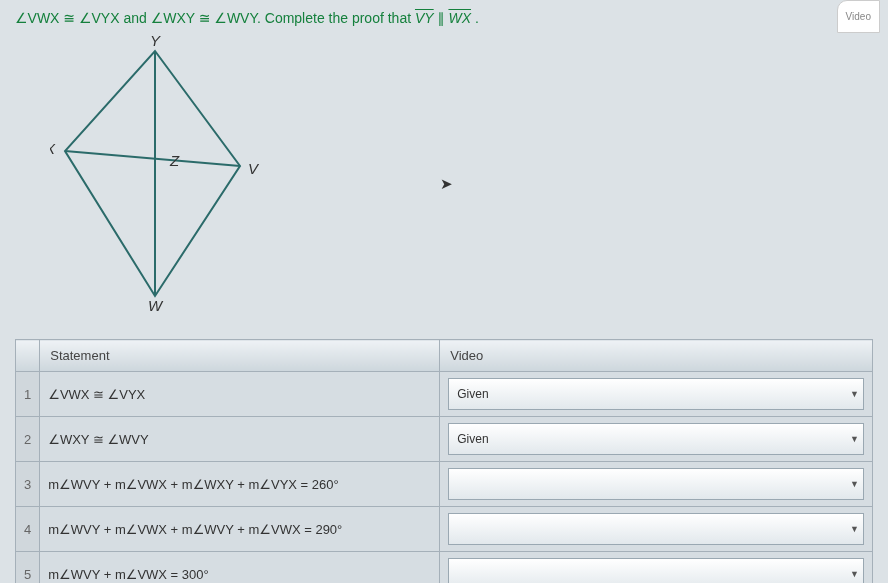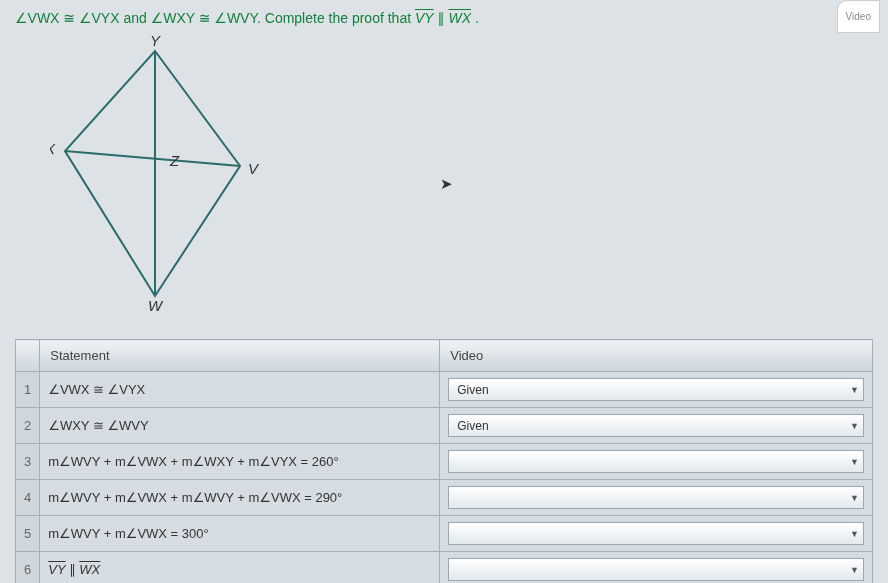--- a/index.html
+++ b/index.html
@@ -60,21 +60,21 @@
     .num-col {
       width: 22px;
       text-align: right;
       color: #666;
       background: #d0d7dc;
       padding-right: 6px;
     }
     .stmt-col { width: 400px; }
     .reason-select {
       width: 100%;
-      height: 23px;
+      height: 32px;
       border: 1px solid #9aa8b2;
       background: linear-gradient(#fff, #e2e8ec);
       display: flex;
       align-items: center;
       justify-content: space-between;
       padding: 0 4px 0 8px;
       font-size: 12px;
       color: #333;
       cursor: pointer;
     }

